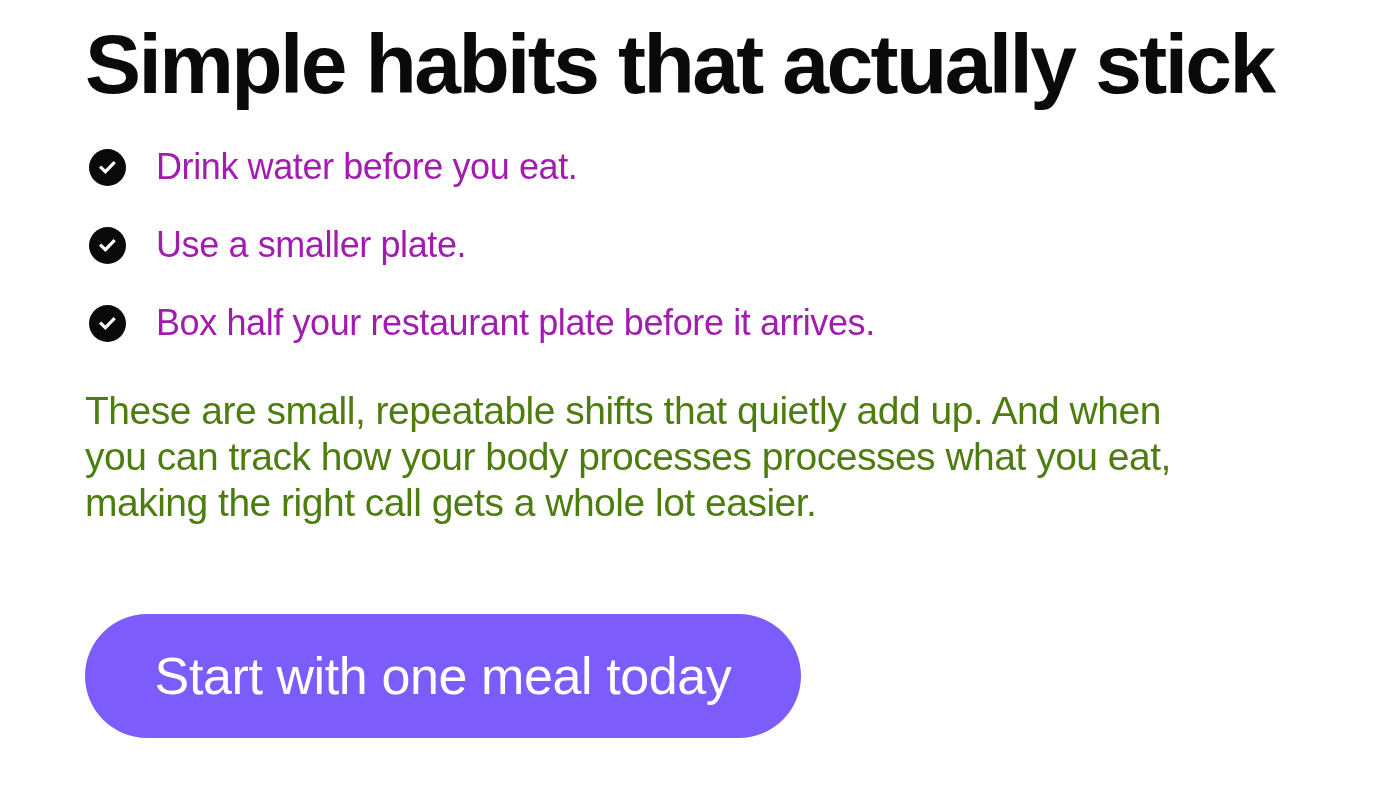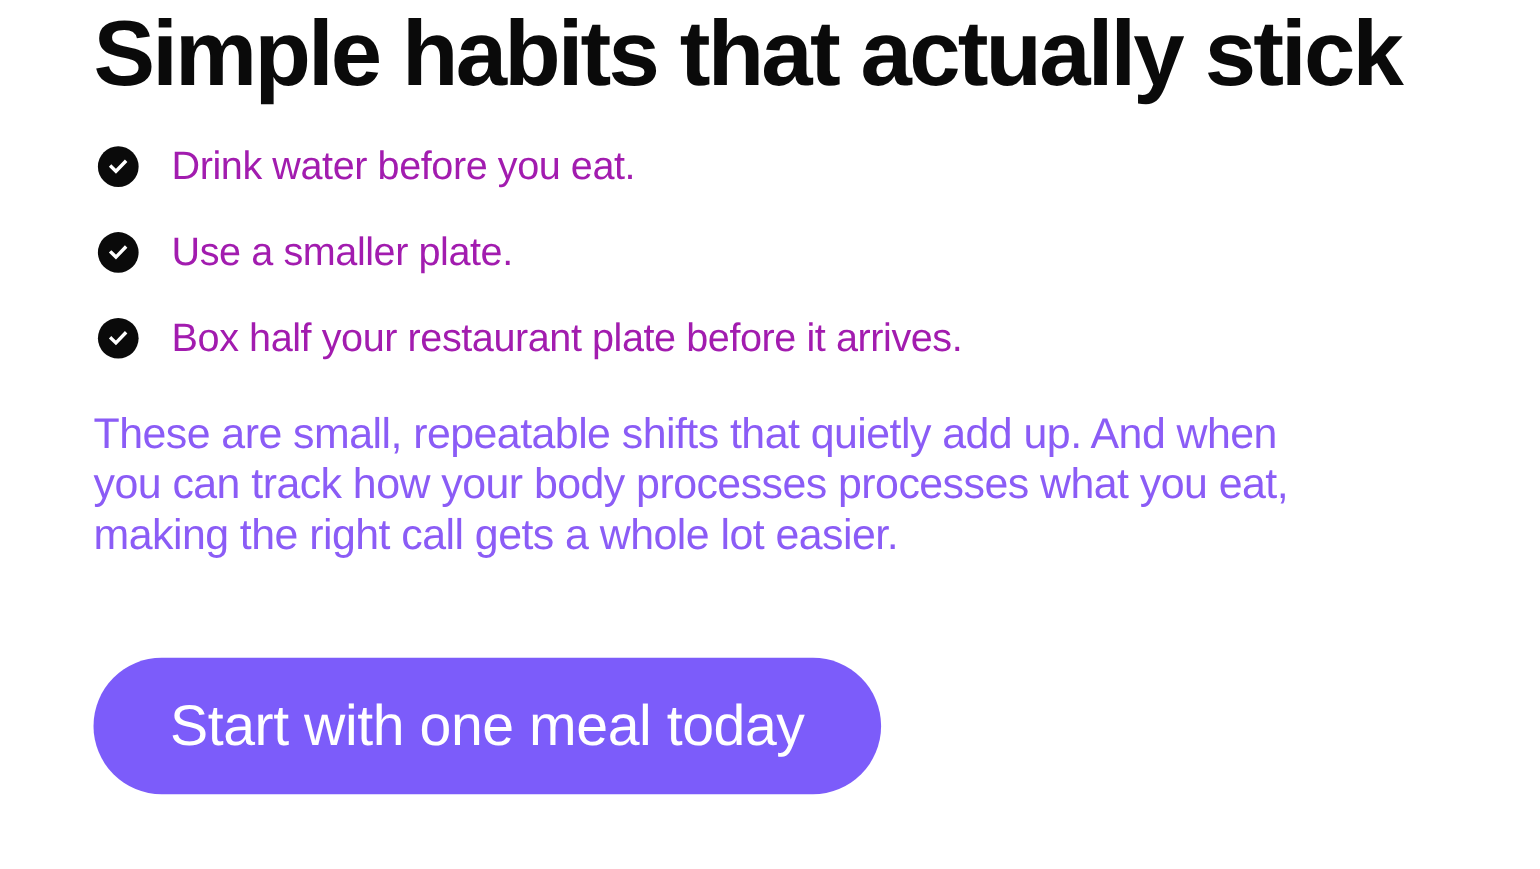--- a/index.html
+++ b/index.html
@@ -19,21 +19,21 @@
     position: relative;
     width: 1400px;
     height: 790px;
     box-sizing: border-box;
     padding-left: 85px;
   }
 
   
   .headline {
     margin: 0;
-    padding-top: 2px;
+    padding-top: 18px;
     font-size: 84px;
     line-height: 92px;
     font-weight: 700;
     letter-spacing: -2.6px;
     color: #0a0a0a;
     white-space: nowrap;
   }
 
   
   .checklist {
@@ -69,21 +69,21 @@
     white-space: nowrap;
   }
 
   
   .body-copy {
     margin: 26px 0 0 0;
     padding: 0;
     width: 1215px;
     font-size: 39px;
     line-height: 46px;
-    color: #8b5cf6;
+    color: #4d7c0f;
     letter-spacing: -0.5px;
   }
   .body-copy .line {
     display: block;
     white-space: nowrap;
   }
 
   
   .cta-wrap {
     margin-top: 88px;

